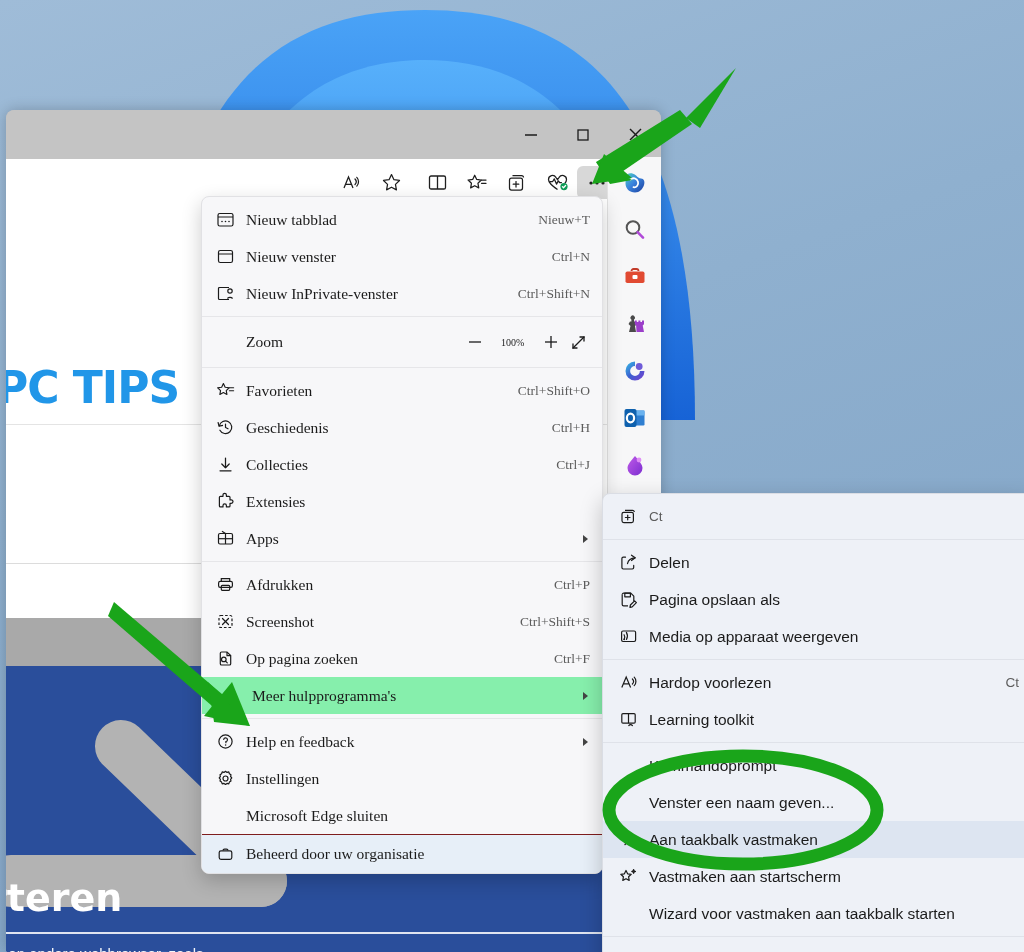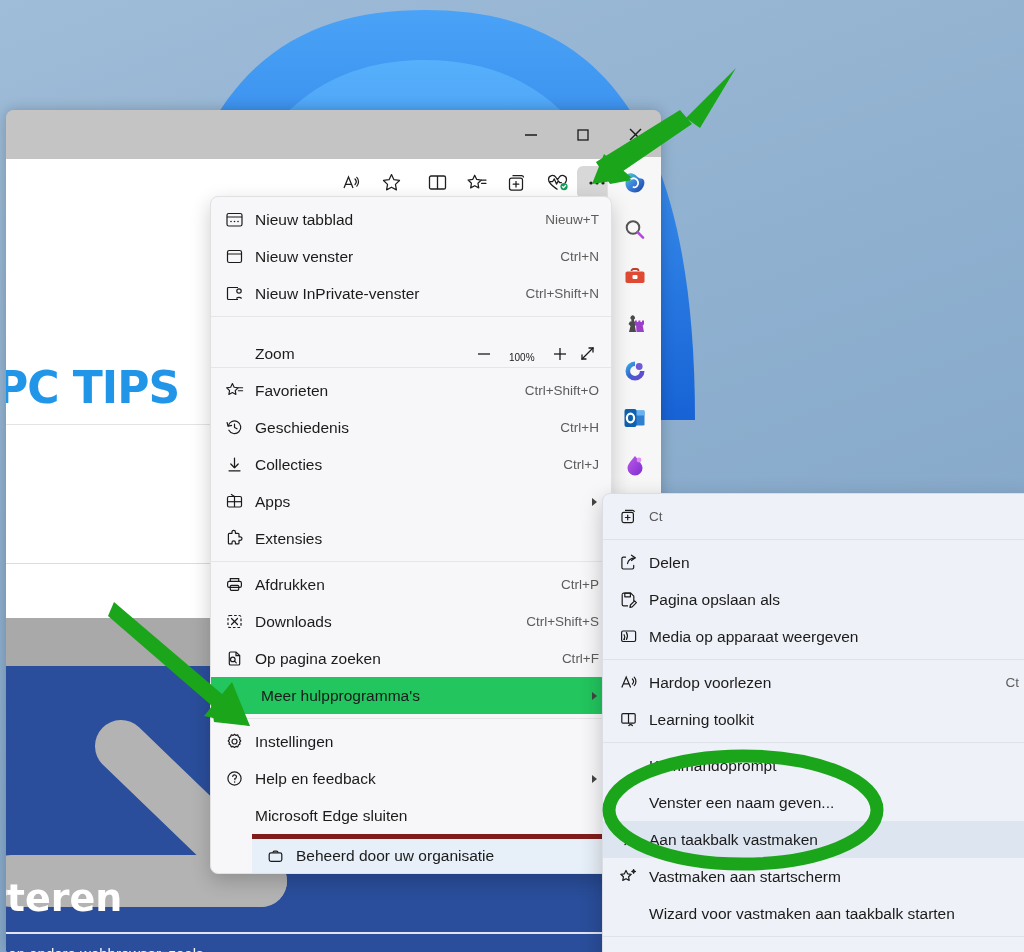--- a/index.html
+++ b/index.html
@@ -160,51 +160,52 @@
   .sb-item {
     width: 40px; height: 40px; margin-bottom: 7px;
     display: flex; align-items: center; justify-content: center;
     border-radius: 8px;
   }
   .sb-item svg { display: block; }
 
   
   #edge-menu {
     position: absolute;
-    left: 210px; top: 196px;
+    left: 201px; top: 196px;
     width: 402px;
     background: #f7f7f9;
     border: 1px solid #e1e1e4;
     border-radius: 8px;
     box-shadow: 0 7px 20px rgba(0,0,0,0.20);
     padding: 4px 0 0 0;
     overflow: hidden;
     font-size: 15.5px;
     color: #1b1b1b;
+    font-family: Liberation Serif, serif;
   }
   .mi {
     position: relative;
     display: flex; align-items: center;
     height: 37px;
     padding: 0 12px 0 14px;
   }
   .mi .ic {
     width: 30px; flex: none;
     display: flex; align-items: center; justify-content: flex-start;
     color: #1b1b1b;
   }
   .mi .ic svg { display: block; }
   .mi .lbl { flex: 1 1 auto; white-space: nowrap; }
   .mi .acc { color: #5c5c5c; font-size: 13.5px; white-space: nowrap; }
   .mi .chev { width: 16px; display:flex; justify-content:flex-end; color:#444; }
-  .mi.hl { background: #22c55e; padding-left: 20px; }
-  .mi.footer { background: #e7eff8; border-top: 5px solid #7f1d1d; height: 39px; margin-left: 41px; }
+  .mi.hl { background: #86efac; padding-left: 20px; }
+  .mi.footer { background: #e7eff8; border-top: 1px solid #7f1d1d; height: 39px; }
   .sep { height: 1px; background: #e6e6e9; margin: 4px 0; }
   .zoomrow {
-    display: flex; align-items: flex-end;
+    display: flex; align-items: center;
     height: 42px; padding: 0 10px 0 14px;
   }
   .zoomrow .lbl { width: 295px; padding-left:30px; }
   .zr-btn { width: 34px; display: flex; align-items: center; justify-content: center; color:#1b1b1b;}
   .zr-val { font-size: 10px; min-width: 48px; text-align: center; }
 
   
   #edge-submenu {
     position: absolute;
     left: 602px; top: 493px;
@@ -536,43 +537,43 @@
           <line x1="9.5" y1="3" x2="9.5" y2="12.5"></line>
             <polyline points="5.8,9 9.5,12.7 13.2,9"></polyline>
             <line x1="4" y1="15.8" x2="15" y2="15.8"></line>
         </svg>
       </span>
       <span class="lbl">Collecties</span>
       <span class="acc">Ctrl+J</span>
     </div>
     <div class="mi">
       <span class="ic">
+        <svg width="19" height="19" viewBox="0 0 19 19" fill="none" stroke="#1b1b1b" stroke-width="1.2" stroke-linejoin="round">
+          <path d="M7 3 a1.7 1.7 0 0 1 3.4 0 v1.3 h2.6 a1 1 0 0 1 1 1 v2.6 h1.3 a1.7 1.7 0 0 1 0 3.4 h-1.3 v2.6 a1 1 0 0 1-1 1 h-2.6 v-1.3 a1.7 1.7 0 0 0-3.4 0 v1.3 H4.4 a1 1 0 0 1-1-1 V5.3 a1 1 0 0 1 1-1 H7z"></path>
+        </svg>
+      </span>
+      <span class="lbl">Extensies</span>
+      <span class="acc"></span>
+    </div>
+    <div class="mi">
+      <span class="ic">
         <svg width="19" height="19" viewBox="0 0 19 19" fill="none" stroke="#1b1b1b" stroke-width="1.2">
           <rect x="2.5" y="4.5" width="14" height="10.5" rx="1.5"></rect>
           <line x1="9.5" y1="4.5" x2="9.5" y2="15"></line>
             <line x1="2.5" y1="9.7" x2="16.5" y2="9.7"></line>
           <line x1="6" y1="2.2" x2="9.5" y2="4.6"></line>
         </svg>
       </span>
       <span class="lbl">Apps</span>
       <span class="chev">
         <svg width="10" height="10" viewBox="0 0 10 10">
             <polygon points="3,1 8,5 3,9" fill="#444"></polygon>
           </svg>
       </span>
     </div>
-    <div class="mi">
-      <span class="ic">
-        <svg width="19" height="19" viewBox="0 0 19 19" fill="none" stroke="#1b1b1b" stroke-width="1.2" stroke-linejoin="round">
-          <path d="M7 3 a1.7 1.7 0 0 1 3.4 0 v1.3 h2.6 a1 1 0 0 1 1 1 v2.6 h1.3 a1.7 1.7 0 0 1 0 3.4 h-1.3 v2.6 a1 1 0 0 1-1 1 h-2.6 v-1.3 a1.7 1.7 0 0 0-3.4 0 v1.3 H4.4 a1 1 0 0 1-1-1 V5.3 a1 1 0 0 1 1-1 H7z"></path>
-        </svg>
-      </span>
-      <span class="lbl">Extensies</span>
-      <span class="acc"></span>
-    </div>
 
     <div class="sep"></div>
 
     <div class="mi">
       <span class="ic">
         <svg width="19" height="19" viewBox="0 0 19 19" fill="none" stroke="#1b1b1b" stroke-width="1.2">
           <path d="M5.3 6.3 V3.6 h8.4 v2.7"></path>
           <rect x="2.6" y="6.3" width="13.8" height="6" rx="1.6"></rect>
           <rect x="5.3" y="10.3" width="8.4" height="5" rx="1"></rect>
         </svg>
@@ -581,21 +582,21 @@
       <span class="acc">Ctrl+P</span>
     </div>
     <div class="mi">
       <span class="ic">
         <svg width="19" height="19" viewBox="0 0 19 19" fill="none" stroke="#1b1b1b" stroke-width="1.2">
           <rect x="3" y="3.5" width="13" height="12" rx="1.6" stroke-dasharray="2.6 1.9"></rect>
           <line x1="6.5" y1="6.5" x2="12.5" y2="12.5" stroke-linecap="round"></line>
           <line x1="12.5" y1="6.5" x2="6.5" y2="12.5" stroke-linecap="round"></line>
         </svg>
       </span>
-      <span class="lbl">Downloads</span>
+      <span class="lbl">Screenshot</span>
       <span class="acc">Ctrl+Shift+S</span>
     </div>
     <div class="mi">
       <span class="ic">
         <svg width="19" height="19" viewBox="0 0 19 19" fill="none" stroke="#1b1b1b" stroke-width="1.2">
           <path d="M11 3 H5.6 a1.3 1.3 0 0 0-1.3 1.3 v10.4 a1.3 1.3 0 0 0 1.3 1.3 h7.8 a1.3 1.3 0 0 0 1.3-1.3 V6.6 z"></path>
           <polyline points="11,3 11,6.6 14.7,6.6"></polyline>
           <circle cx="7.8" cy="10.4" r="2.3"></circle>
             <line x1="9.5" y1="12.1" x2="11.3" y2="13.9" stroke-linecap="round"></line>
         </svg>
@@ -611,41 +612,41 @@
             <polygon points="3,1 8,5 3,9" fill="#444"></polygon>
           </svg>
       </span>
     </div>
 
     <div class="sep"></div>
 
     <div class="mi">
       <span class="ic">
         <svg width="19" height="19" viewBox="0 0 19 19" fill="none" stroke="#1b1b1b" stroke-width="1.2">
-          <circle cx="9.5" cy="9.5" r="2.5"></circle>
-          <path d="M9.5 2.3 l1.5 1.1 1.8-.5 .6 1.8 1.6 1 -.4 1.8 1.2 1.4 -1.2 1.4 .4 1.8 -1.6 1 -.6 1.8 -1.8-.5 -1.5 1.1 -1.5-1.1 -1.8.5 -.6-1.8 -1.6-1 .4-1.8 -1.2-1.4 1.2-1.4 -.4-1.8 1.6-1 .6-1.8 1.8.5z" stroke-linejoin="round"></path>
-        </svg>
-      </span>
-      <span class="lbl">Instellingen</span>
-      <span class="acc"></span>
-    </div>
-    <div class="mi">
-      <span class="ic">
-        <svg width="19" height="19" viewBox="0 0 19 19" fill="none" stroke="#1b1b1b" stroke-width="1.2">
           <circle cx="9.5" cy="9.5" r="6.6"></circle>
           <path d="M7.7 7.4 a1.9 1.9 0 1 1 2.2 2.2 v1.1" stroke-linecap="round"></path>
           <circle cx="9.6" cy="13" r=".75" fill="#1b1b1b" stroke="none"></circle>
         </svg>
       </span>
       <span class="lbl">Help en feedback</span>
       <span class="chev">
         <svg width="10" height="10" viewBox="0 0 10 10">
             <polygon points="3,1 8,5 3,9" fill="#444"></polygon>
           </svg>
       </span>
+    </div>
+    <div class="mi">
+      <span class="ic">
+        <svg width="19" height="19" viewBox="0 0 19 19" fill="none" stroke="#1b1b1b" stroke-width="1.2">
+          <circle cx="9.5" cy="9.5" r="2.5"></circle>
+          <path d="M9.5 2.3 l1.5 1.1 1.8-.5 .6 1.8 1.6 1 -.4 1.8 1.2 1.4 -1.2 1.4 .4 1.8 -1.6 1 -.6 1.8 -1.8-.5 -1.5 1.1 -1.5-1.1 -1.8.5 -.6-1.8 -1.6-1 .4-1.8 -1.2-1.4 1.2-1.4 -.4-1.8 1.6-1 .6-1.8 1.8.5z" stroke-linejoin="round"></path>
+        </svg>
+      </span>
+      <span class="lbl">Instellingen</span>
+      <span class="acc"></span>
     </div>
     <div class="mi">
       <span class="ic"></span>
       <span class="lbl">Microsoft Edge sluiten</span>
       <span class="acc"></span>
     </div>
 
     <div class="mi footer">
       <span class="ic">
         <svg width="19" height="19" viewBox="0 0 19 19" fill="none" stroke="#1b1b1b" stroke-width="1.2">

